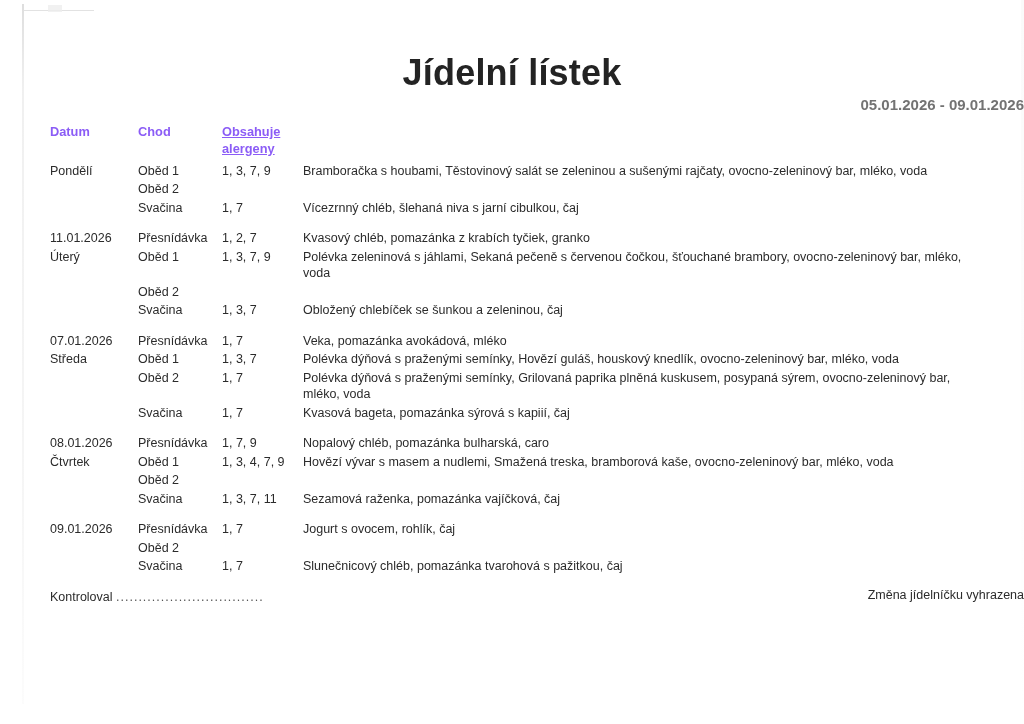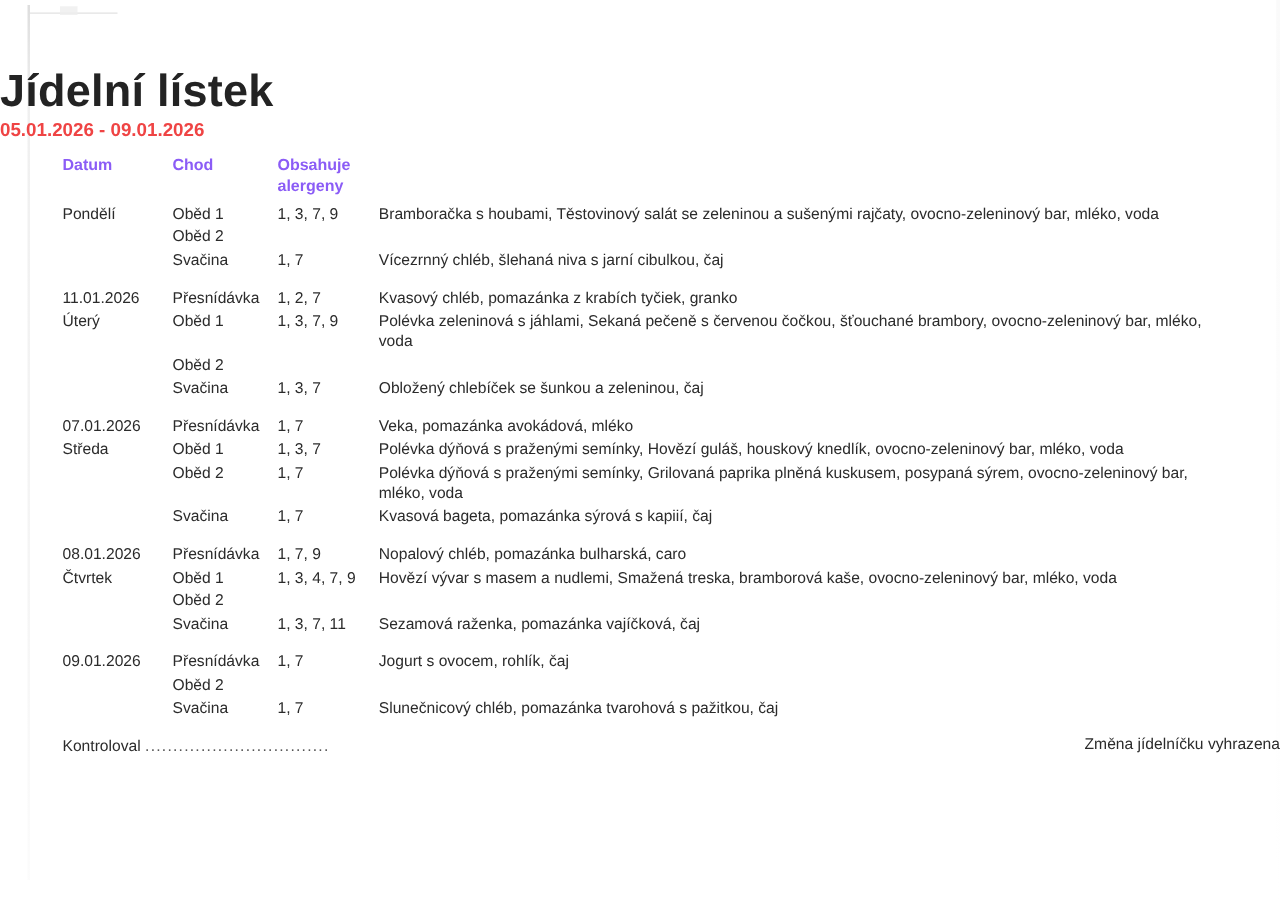--- a/index.html
+++ b/index.html
@@ -50,33 +50,34 @@
     left: 0; top: 0;
     width: 1024px;
     height: 724px;
   }
 
   
   .doc-title {
     position: absolute;
     left: 0; top: 52px;
     width: 1024px;
+    text-align: center;
     font-size: 36px;
     font-weight: bold;
     letter-spacing: .2px;
     color: #232323;
   }
   .doc-subtitle {
     position: absolute;
     left: 0; top: 96px;
     width: 1024px;
-    text-align: left;
+    text-align: right;
     font-size: 15px;
     font-weight: bold;
-    color: #ef4444;
+    color: #737373;
   }
 
   
   .menu-table {
     position: absolute;
     left: 50px;
     top: 124px;
     width: 944px;
     border-collapse: collapse;
     font-size: 12.5px;
@@ -93,21 +94,21 @@
   .menu-table td {
     vertical-align: top;
     padding: 1px 0;
     color: #2b2b2b;
   }
   .col-date   { width: 88px; }
   .col-course { width: 84px; }
   .col-aller  { width: 81px; }
   .col-desc   { width: 691px; }
 
-  .th-aller span { display: block; }
+  .th-aller span { display: block; text-decoration: underline; }
 
   tr.day-start td { padding-top: 13px; }
   tr.first-day td { padding-top: 6px; }
 
   td.date-cell   { white-space: nowrap; }
   td.course-cell { white-space: nowrap; }
   td.aller-cell  { white-space: nowrap; }
   td.desc-cell   { padding-right: 4px; }
 
   td.empty-desc { height: 16px; }

